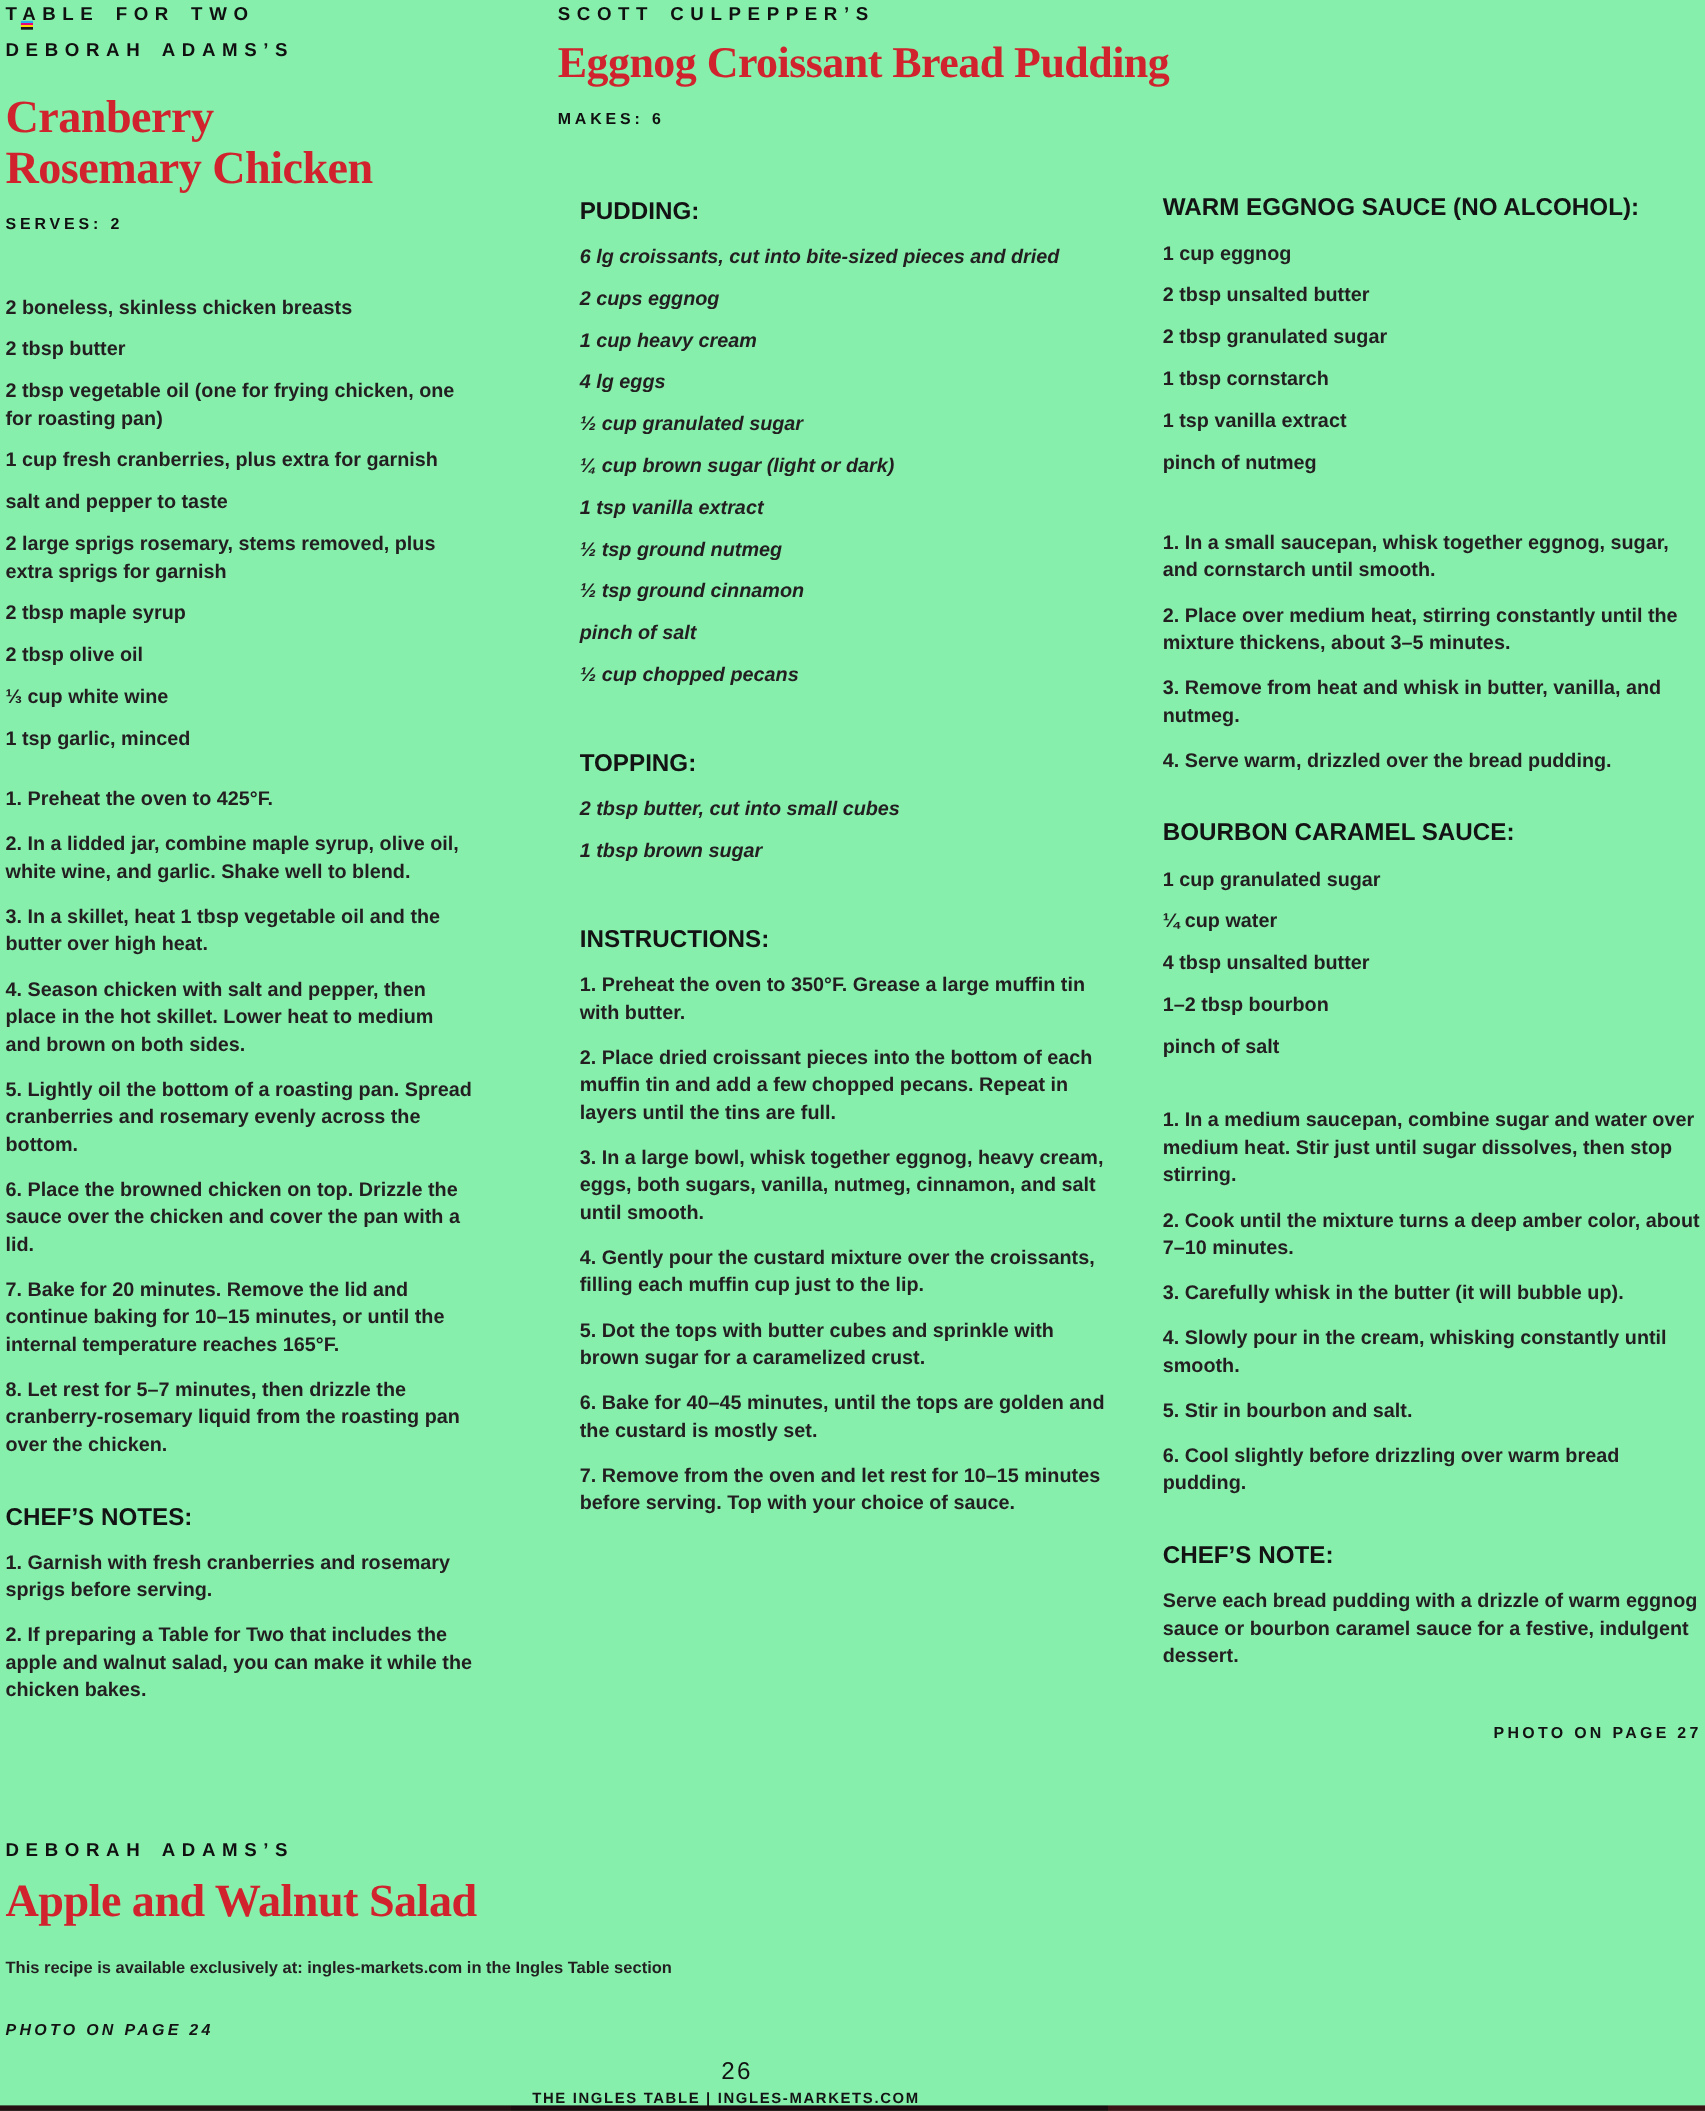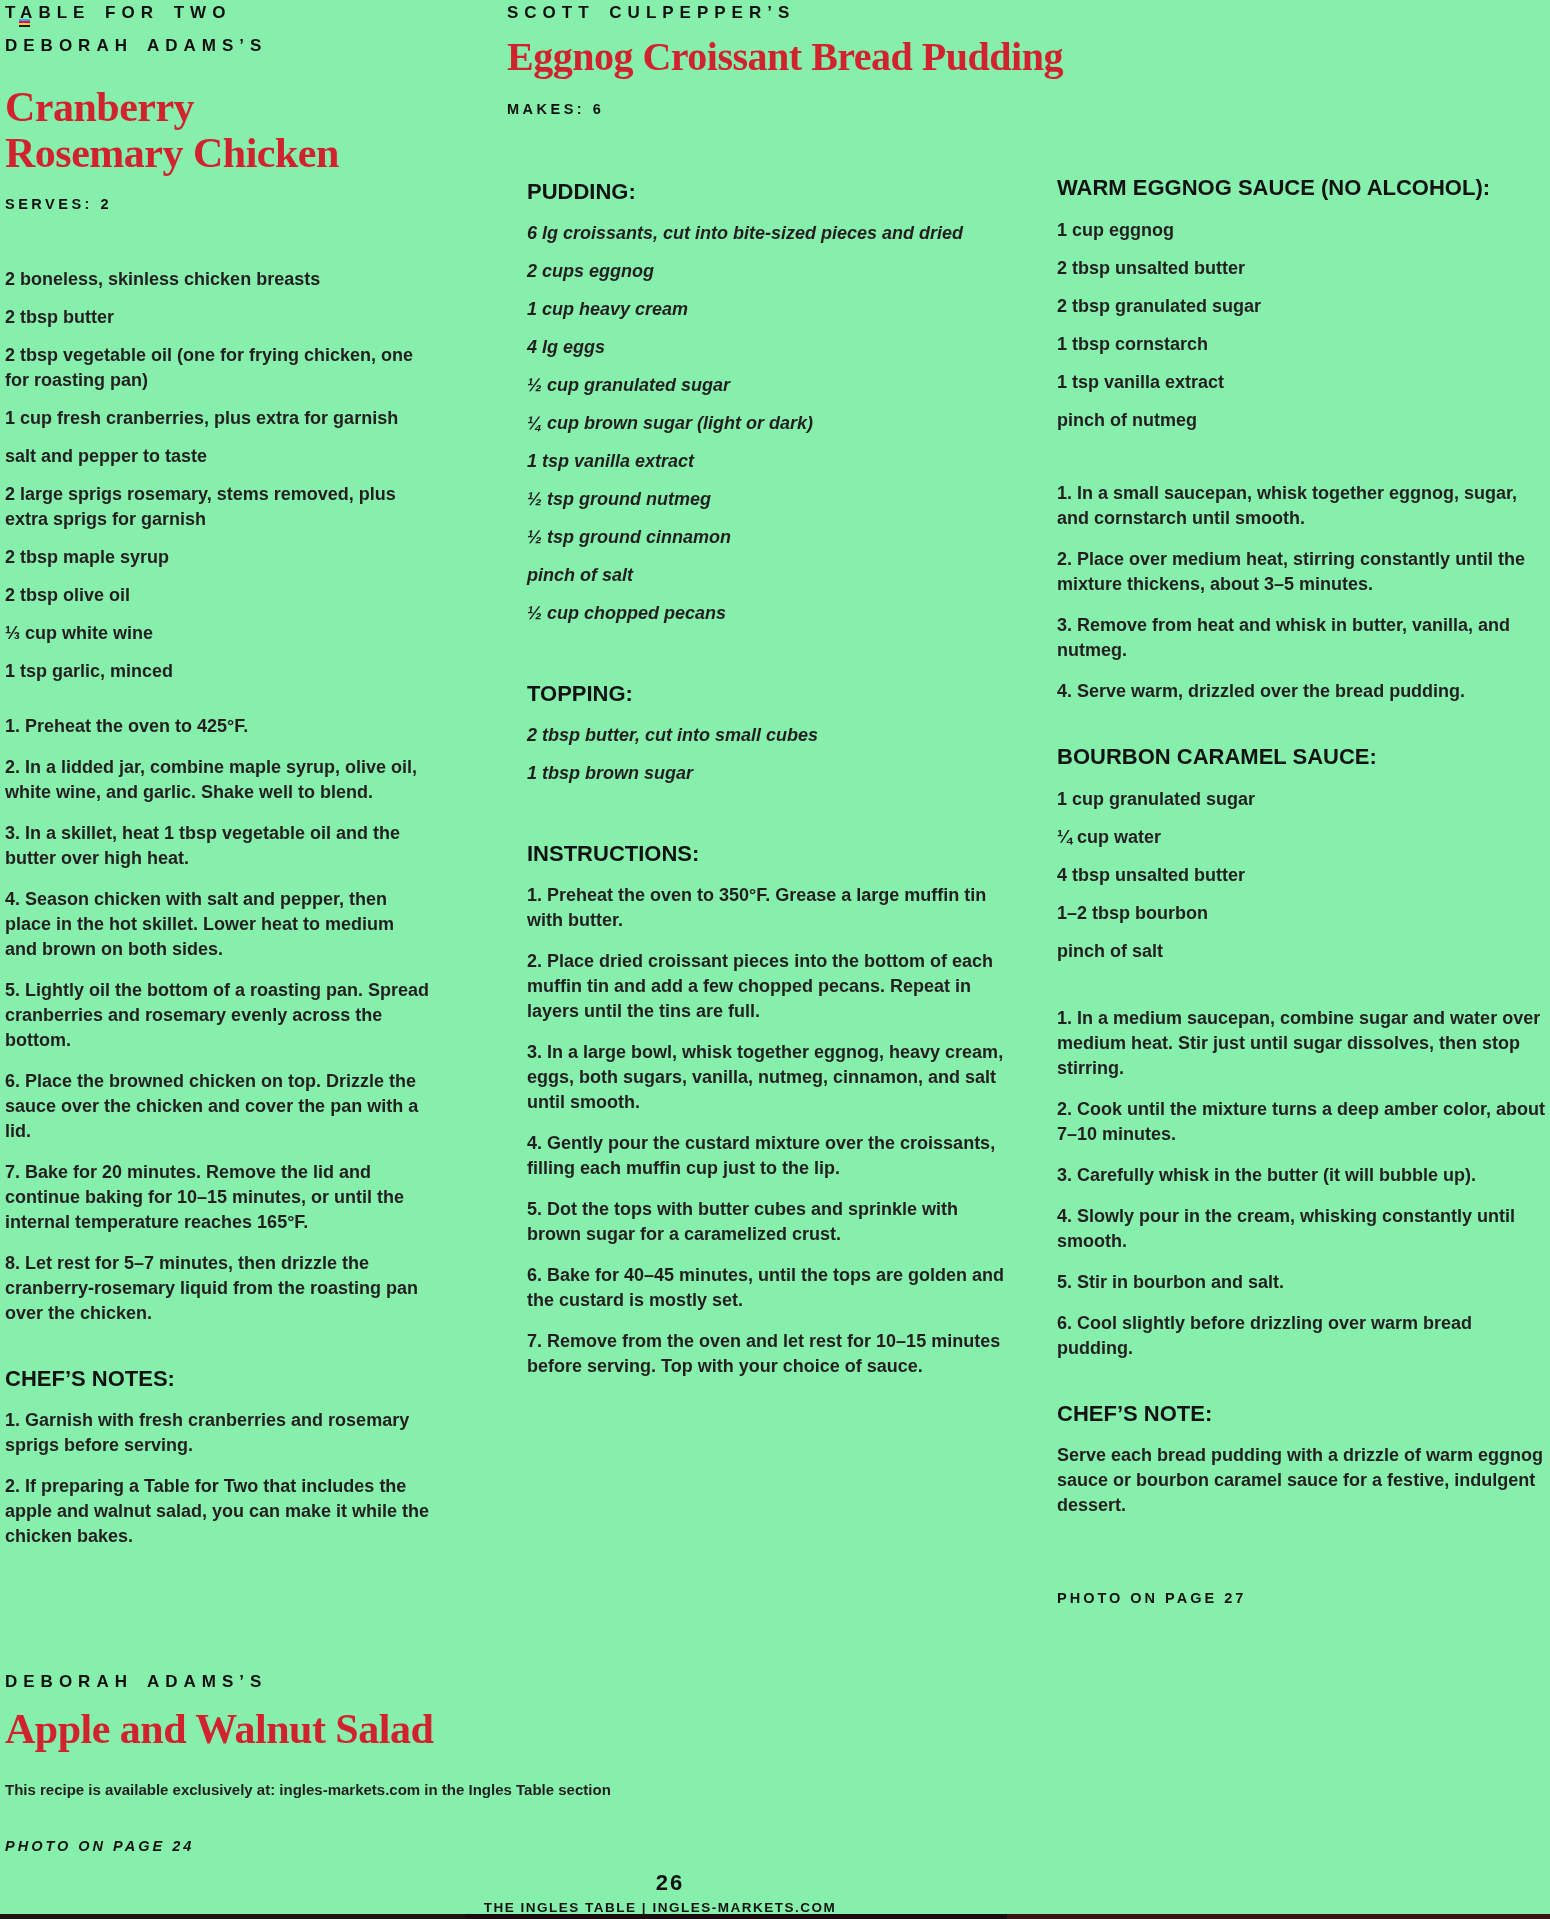--- a/index.html
+++ b/index.html
@@ -51,29 +51,29 @@
   .mid-body .sechead-2 { margin-top:55px; }
   .mid-body .sechead-3 { margin-top:55px; }
   .mid-body .steps     { margin-top:16px; }
 
   .col-right .ing-list { margin-top:17px; }
   .col-right .steps-1  { margin-top:48px; }
   .col-right .sechead-2{ margin-top:40px; }
   .col-right .steps-2  { margin-top:42px; }
   .col-right .note-head{ margin-top:40px; }
   .col-right .note-text{ margin-top:16px; font-size:18px; font-weight:bold; line-height:25px; }
-  .col-right .photo-ref{ margin-top:72px; }
+  .col-right .photo-ref{ margin-top:50px;text-align:right; }
 
   .bottom-block { position:absolute; left:5px; top:1672px; width:960px; }
   .bottom-block .title { margin-top:14px; white-space:nowrap; }
   .bottom-block .availability { margin-top:26px; font-size:15px; font-weight:bold; line-height:24px; }
   .bottom-block .photo-ref { margin-top:36px;font-style:italic; }
 
   .footer { position:absolute; left:0; top:1870px; width:1320px; text-align:center; }
-  .page-number { font-size:22px; font-weight:bold; letter-spacing:2px; color:#131313;margin-left:20px; }
+  .page-number { font-size:22px; font-weight:normal; letter-spacing:2px; color:#131313;margin-left:20px; }
   .footer-line { margin-top:4px; font-size:13.5px; font-weight:bold; letter-spacing:1.5px; color:#131313; }
 
   .edge-bar {
     position:absolute; left:0; bottom:0; width:1550px; height:5px;
     background:linear-gradient(90deg, #241012 0 30%, var(--bar) 30% 65%, #3a1216 65% 100%);
   }
 </style>
 </head>
 <body>
 

